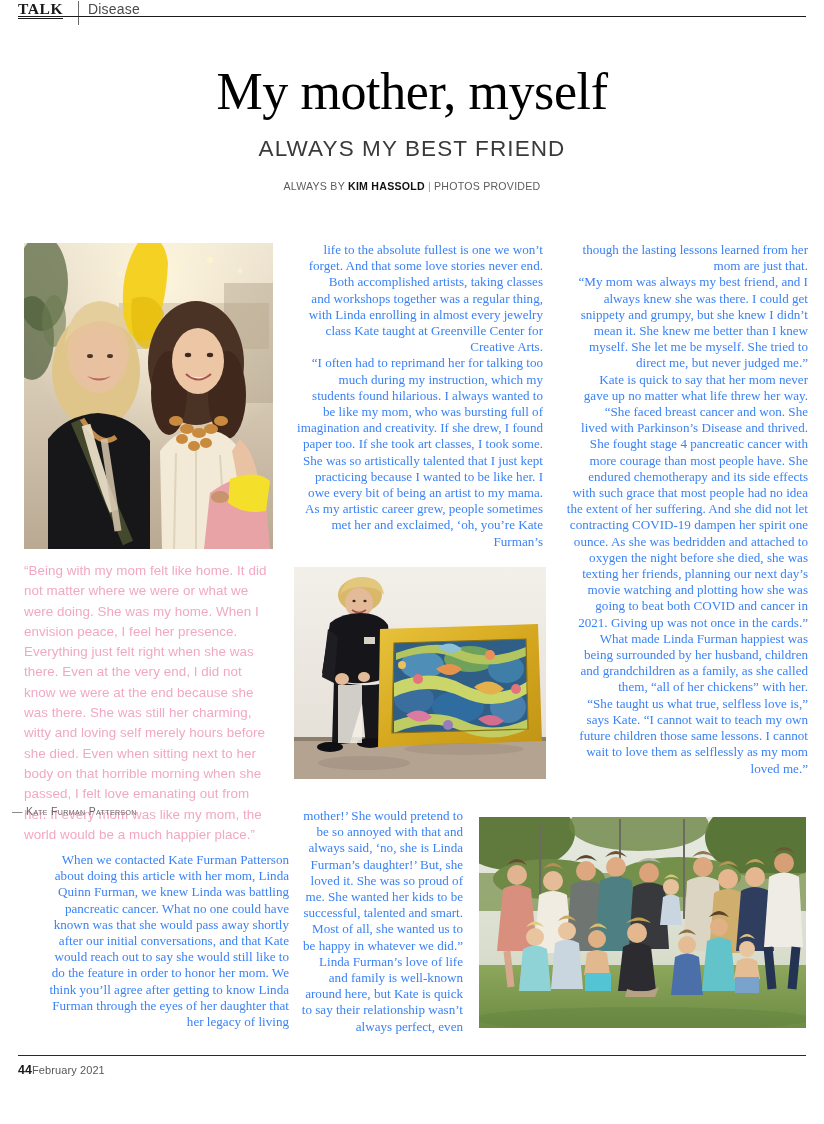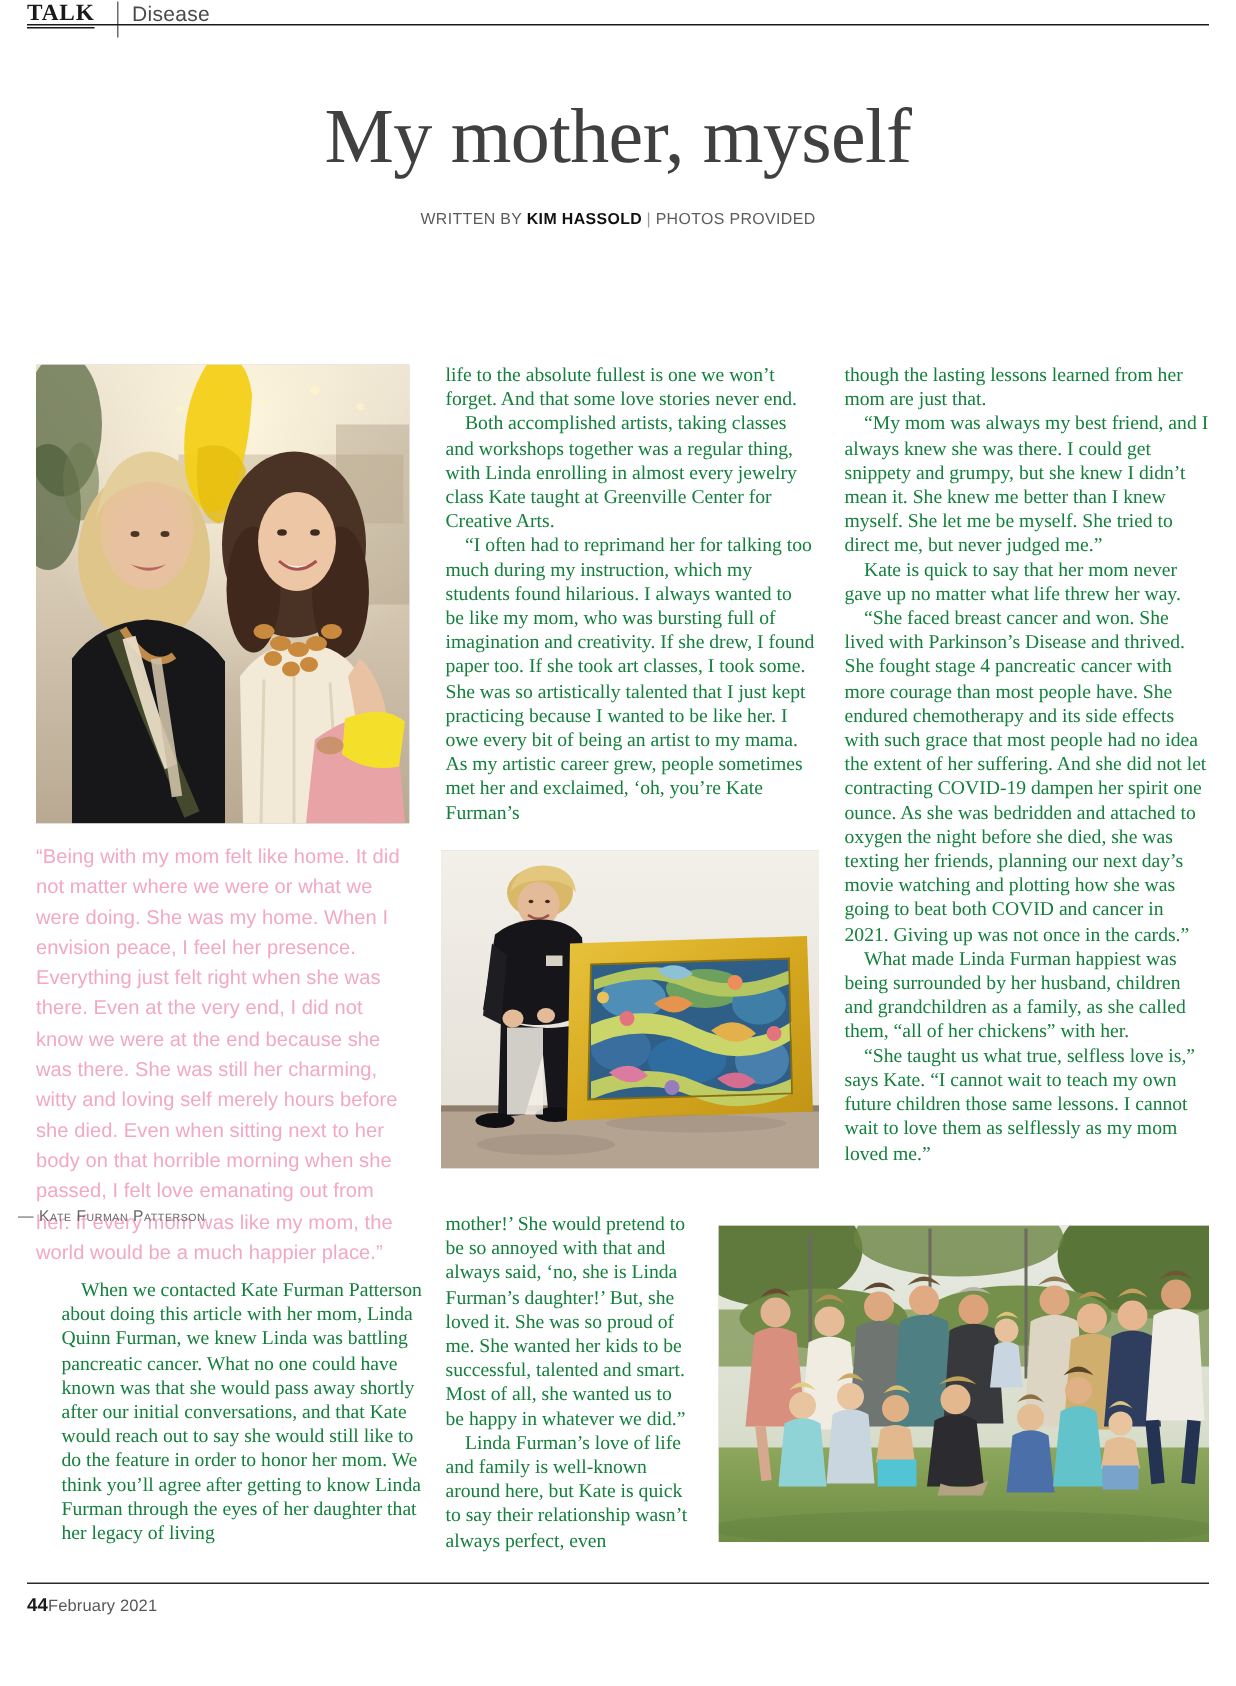--- a/index.html
+++ b/index.html
@@ -73,21 +73,21 @@
     top: 62px;
     width: 788px;
     text-align: center;
   }
   .headline {
     font-family: "Liberation Serif", serif;
     font-size: 52px;
     font-weight: 400;
     letter-spacing: -0.4px;
     line-height: 60px;
-    color: #404040;
+    color: #000000;
     margin: 0;
   }
   .subhead {
     font-family: "Liberation Sans", sans-serif;
     font-size: 22.5px;
     font-weight: 300;
     letter-spacing: 1.1px;
     color: #3a3a3a;
     margin: 14px 0 0 0;
   }
@@ -107,22 +107,22 @@
     color: #9a9a9a;
     padding: 0 3px;
   }
 
   
   .col {
     position: absolute;
     font-family: "Liberation Serif", serif;
     font-size: 13.1px;
     line-height: 16.2px;
-    color: #15803d;
-    text-align: left;
+    color: #3b82f6;
+    text-align: right;
   }
   .col p {
     margin: 0;
     text-indent: 13px;
   }
   .col p.noindent {
     text-indent: 0;
   }
 
   #col-left-lower  { left: 41px;  top: 852px; width: 248px; }
@@ -198,22 +198,23 @@
 
 <div class="runhead">
   <div class="runhead-talk">TALK</div>
   <div class="runhead-divider"></div>
   <div class="runhead-section">Disease</div>
   <div class="runhead-rule"></div>
 </div>
 
 <div class="title-block">
   <h1 class="headline">My mother, myself</h1>
+  <div class="subhead">ALWAYS MY BEST FRIEND</div>
   <div class="byline">
-    <span>WRITTEN BY </span><span class="author">KIM HASSOLD</span><span class="sep">|</span><span>PHOTOS PROVIDED</span>
+    <span>ALWAYS BY </span><span class="author">KIM HASSOLD</span><span class="sep">|</span><span>PHOTOS PROVIDED</span>
   </div>
 </div>
 
 <div class="photo" id="photo-mother-daughter">
   <svg viewBox="0 0 249 306" preserveAspectRatio="xMidYMid slice">
     <defs>
       <linearGradient id="md-bg" x1="0" y1="0" x2="0" y2="1">
         <stop offset="0%" stop-color="#e9e0cf"></stop>
         <stop offset="45%" stop-color="#d8cbb6"></stop>
         <stop offset="100%" stop-color="#b9a993"></stop>

